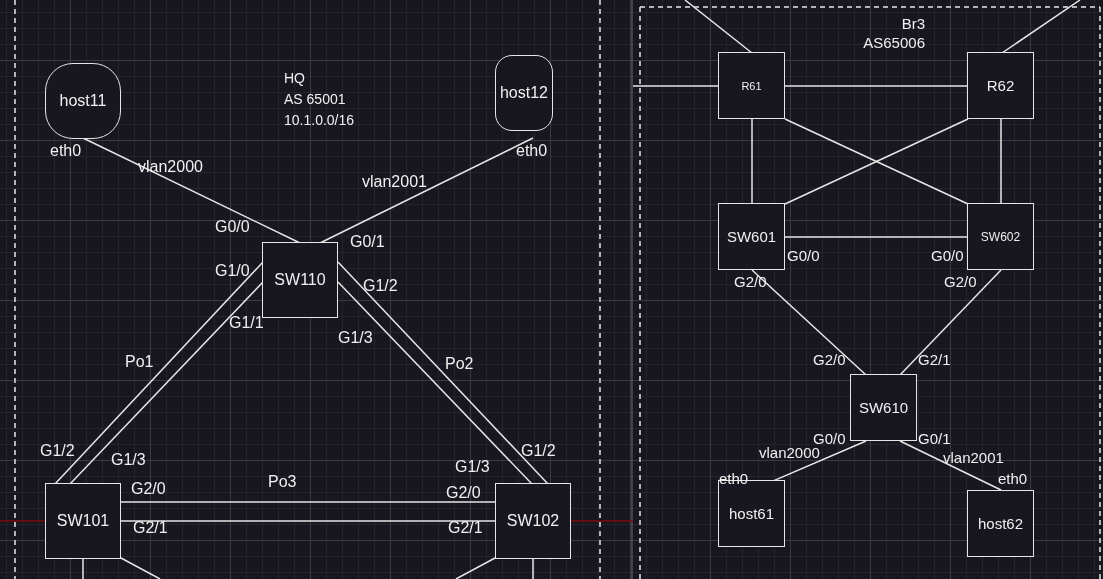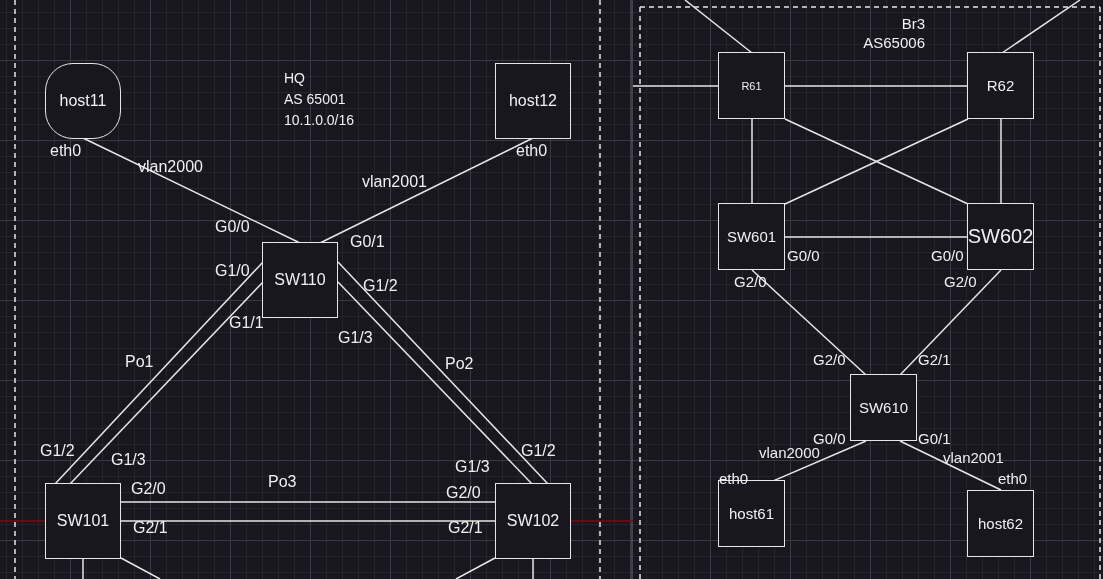--- a/index.html
+++ b/index.html
@@ -71,21 +71,21 @@
   <div>10.1.0.0/16</div>
 </div>
 <div class="title center" style="left:840px;top:14px;width:85px;font-size:15px;line-height:19px;">
   <div>Br3</div>
   <div>AS65006</div>
 </div>
 
 <div class="node" style="left:45px;top:63px;width:76px;height:76px;border-radius:28px;">
       <span>host11</span>
     </div>
-<div class="node" style="left:495px;top:63px;width:76px;height:76px;">
+<div class="node" style="left:495px;top:55px;width:58px;height:76px;border-radius:17px;">
       <span>host12</span>
     </div>
 <div class="node" style="left:262px;top:242px;width:76px;height:76px;">
       <span>SW110</span>
     </div>
 <div class="node" style="left:45px;top:483px;width:76px;height:76px;">
       <span>SW101</span>
     </div>
 <div class="node" style="left:495px;top:483px;width:76px;height:76px;">
       <span>SW102</span>
@@ -93,21 +93,21 @@
 
 <div class="node" style="left:718px;top:52px;width:67px;height:67px;font-size:11px;">
       <span>R61</span>
     </div>
 <div class="node" style="left:967px;top:52px;width:67px;height:67px;font-size:15px;align-items:center;">
       <span>R62</span>
     </div>
 <div class="node" style="left:718px;top:203px;width:67px;height:67px;font-size:15px;">
       <span>SW601</span>
     </div>
-<div class="node" style="left:967px;top:203px;width:67px;height:67px;font-size:20px;">
+<div class="node" style="left:967px;top:203px;width:67px;height:67px;font-size:12px;">
       <span>SW602</span>
     </div>
 <div class="node" style="left:850px;top:374px;width:67px;height:67px;font-size:15px;">
       <span>SW610</span>
     </div>
 <div class="node" style="left:718px;top:480px;width:67px;height:67px;font-size:15px;">
       <span>host61</span>
     </div>
 <div class="node" style="left:967px;top:490px;width:67px;height:67px;font-size:15px;">
       <span>host62</span>

